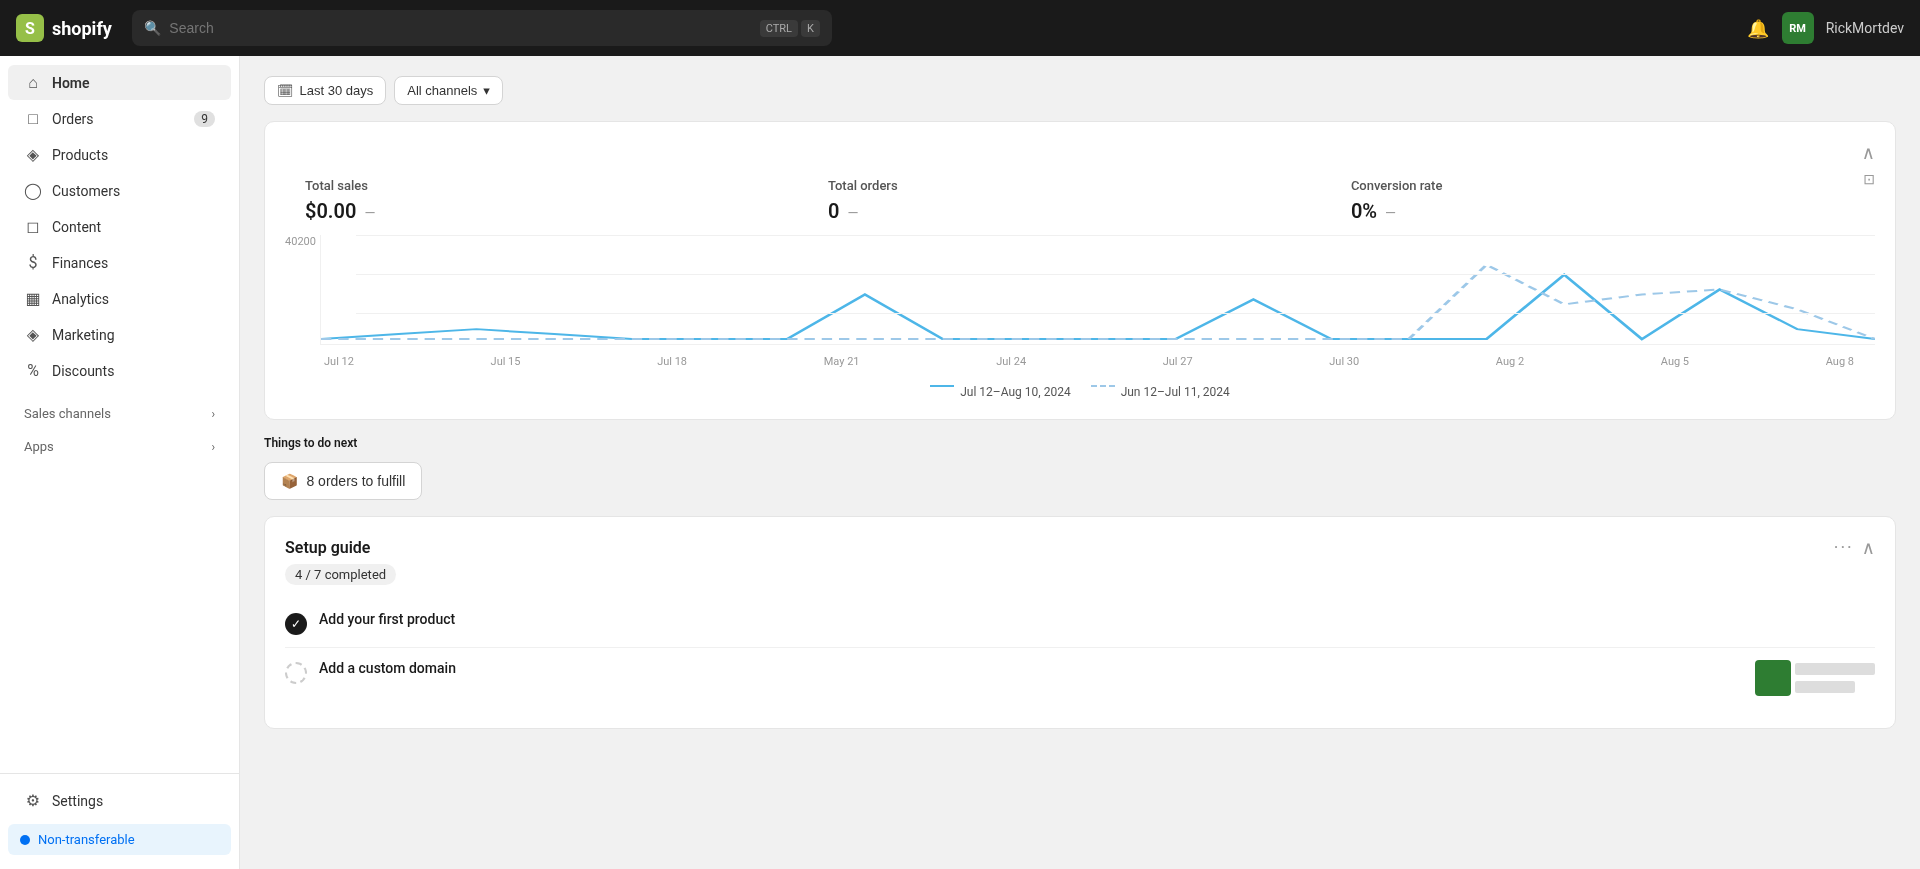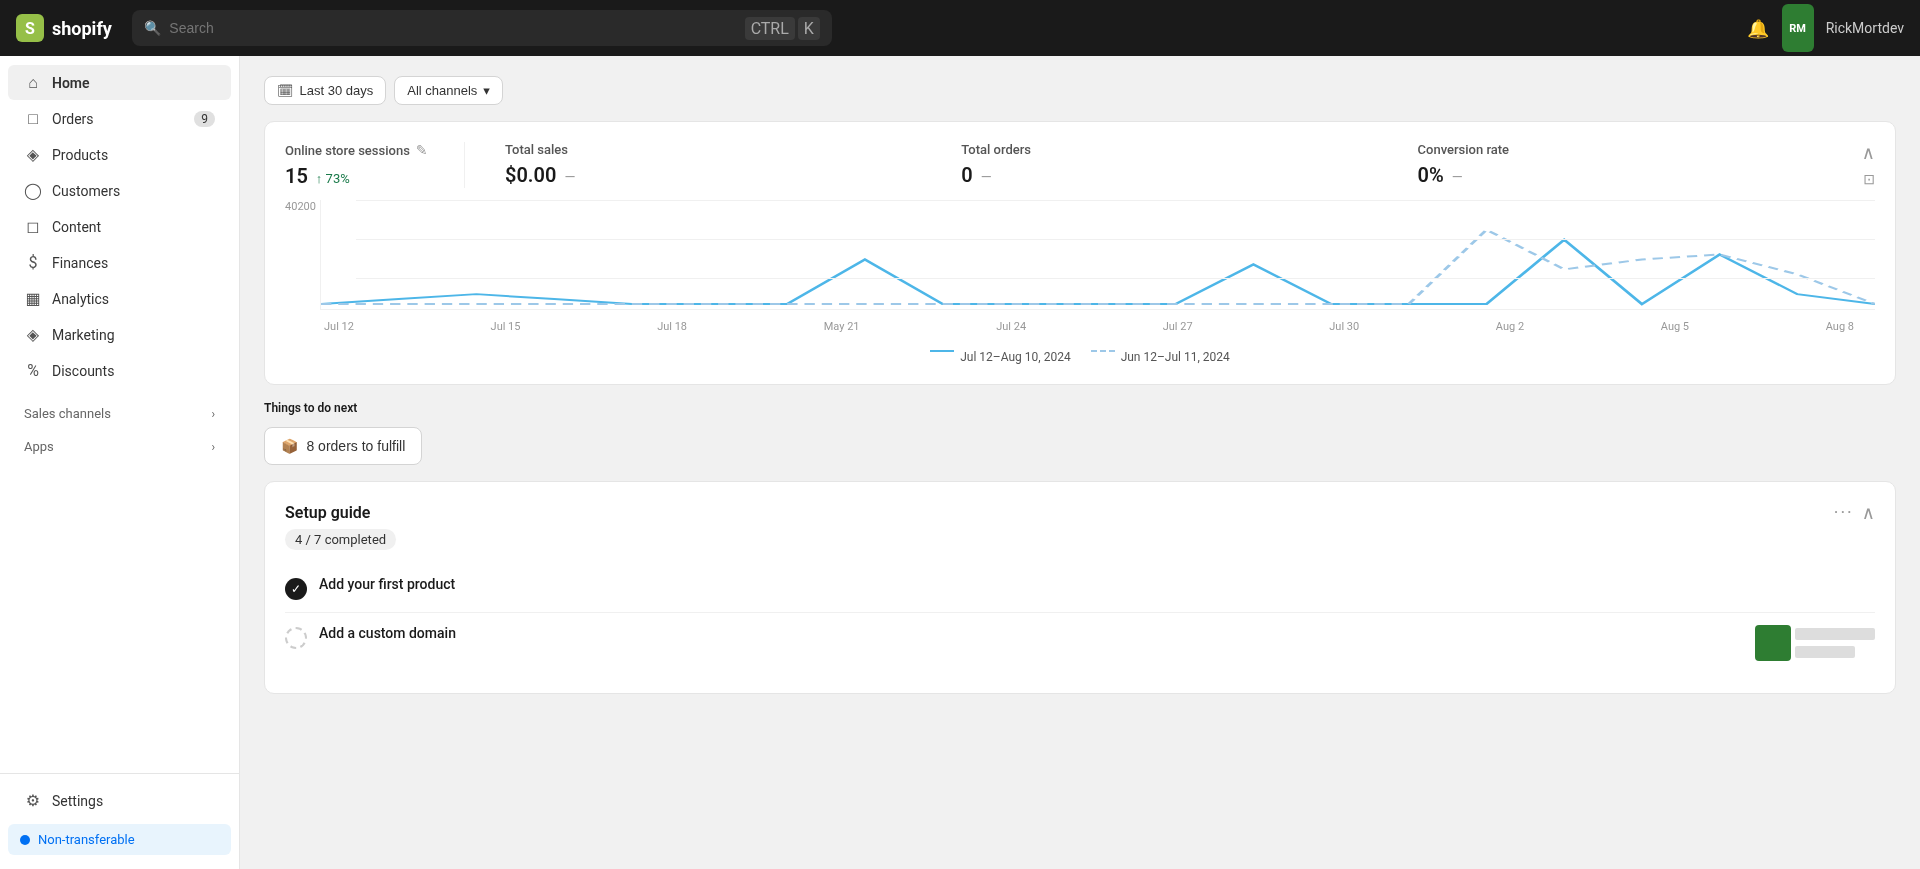--- a/index.html
+++ b/index.html
@@ -53,36 +53,36 @@
       flex: 1;
     }
     .search-kbd {
       display: flex;
       gap: 3px;
     }
     .kbd {
       background: #3a3a3a;
       border-radius: 4px;
       padding: 2px 6px;
-      font-size: 16px;
+      font-size: 11px;
       color: #aaa;
     }
     .topnav-right {
       display: flex;
       align-items: center;
       gap: 12px;
       margin-left: auto;
     }
     .bell-btn {
       color: #ccc;
       font-size: 18px;
       cursor: pointer;
     }
     .avatar {
-      width: 32px; height: 48px;
+      width: 32px; height: 32px;
       background: #2e7d32;
       border-radius: 6px;
       display: flex; align-items: center; justify-content: center;
       color: #fff; font-size: 11px; font-weight: 700;
     }
     .username { color: #ccc; font-size: 14px; }
 
     
     .layout {
       display: flex;
@@ -228,20 +228,21 @@
     }
     .metric-dash { color: #999; font-size: 14px; }
     .metrics-other {
       flex: 2;
       display: flex;
       gap: 0;
     }
     .metric-col {
       flex: 1;
       padding-left: 20px;
+      margin-top: 36px;
     }
     .collapse-btn {
       color: #999;
       cursor: pointer;
       font-size: 18px;
       margin-left: auto;
     }
     .export-btn {
       color: #999;
       cursor: pointer;
@@ -546,30 +547,20 @@
       <button class="filter-btn">
         <span>All channels</span>
         <span>▾</span>
       </button>
     </div>
 
     <div class="dashboard-card">
 
       <div style="display:flex; align-items:flex-start; margin-bottom:12px;">
 
-        <div style="min-width:180px; border-right:1px solid #f0f0f0; padding-right:20px; margin-right:20px;">
-          <div class="metric-header">
-            <span class="metric-title">Online store sessions</span>
-            <span class="metric-edit">✎</span>
-          </div>
-          <div class="metric-value-row">
-            <span class="metric-value">15</span>
-            <span class="metric-change">↑ 73%</span>
-          </div>
-        </div>
 
         <div class="metrics-other">
 
           <div class="metric-col">
             <div class="metric-header">
               <span class="metric-title">Total sales</span>
             </div>
             <div class="metric-value-row">
               <span class="metric-value">$0.00</span>
               <span class="metric-dash">—</span>

